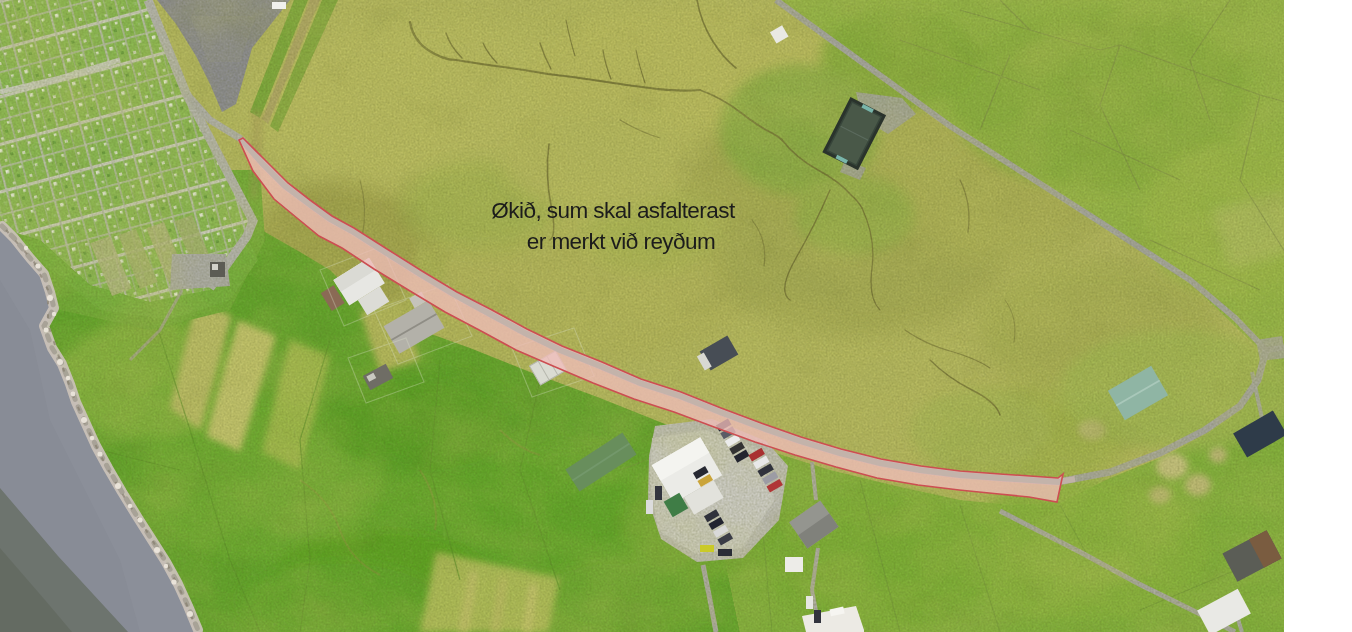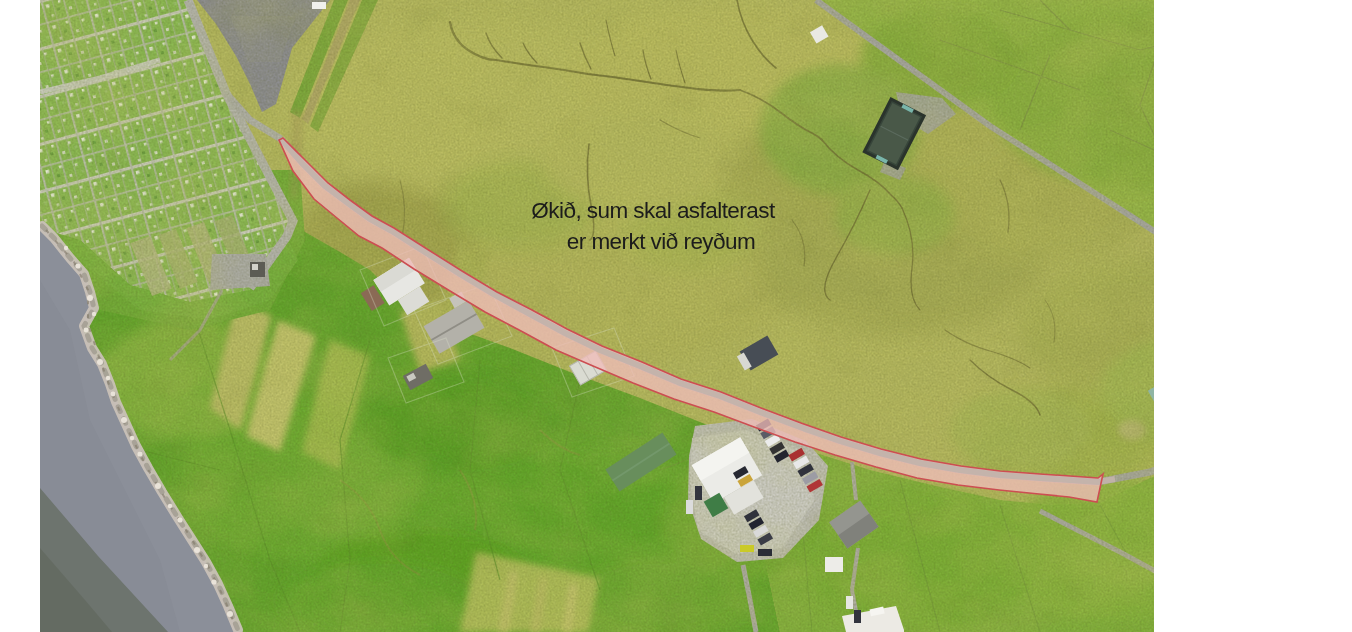--- a/index.html
+++ b/index.html
@@ -1,16 +1,16 @@
 <!DOCTYPE html>
 <html><head>
 <meta charset="utf-8">
 <style>
   html,body{margin:0;padding:0;background:#fff;}
-  #stage{position:relative;width:1114px;height:632px;overflow:hidden;font-family:"Liberation Sans", sans-serif;margin-left:40px;}
+  #stage{position:relative;width:1284px;height:632px;overflow:hidden;font-family:"Liberation Sans", sans-serif;}
   svg{display:block;}
 </style>
 </head>
 <body>
 <div id="stage">
 <svg width="1352" height="632" viewBox="0 0 1352 632" xmlns="http://www.w3.org/2000/svg">
 <defs>
   <filter id="blur6">
           <feGaussianBlur stdDeviation="6"></feGaussianBlur>
         </filter>

